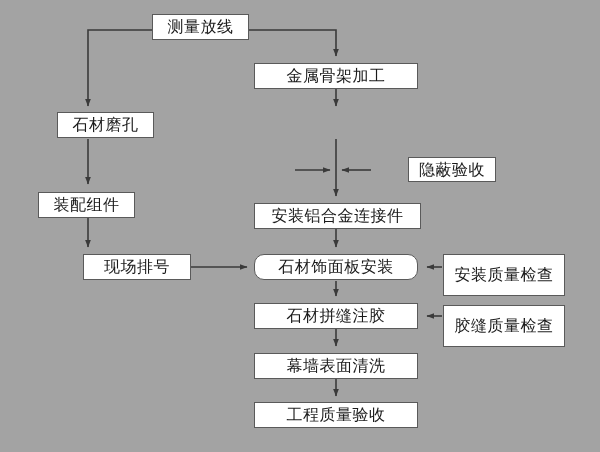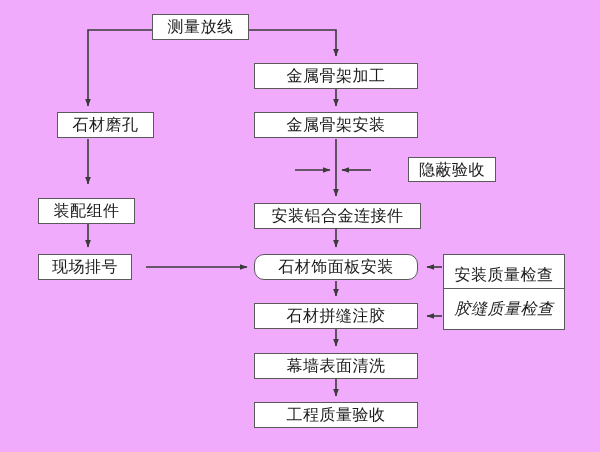--- a/index.html
+++ b/index.html
@@ -8,21 +8,21 @@
     padding: 0;
     background: #ffffff;
   }
   body {
     font-family: "DejaVu Sans", "Liberation Sans", sans-serif;
   }
   #canvas {
     position: relative;
     width: 600px;
     height: 452px;
-    background: #f0abfc;
+    background: #a3a3a3;
     overflow: hidden;
   }
   #edges {
     position: absolute;
     left: 0;
     top: 0;
     width: 600px;
     height: 452px;
     pointer-events: none;
   }
@@ -41,21 +41,21 @@
     letter-spacing: 0.5px;
     z-index: 2;
   }
   .node .nlabel {
     display: block;
     font-size: 16px;
     font-weight: 400;
   }
   
   .w-sm  { width: 97px;  height: 26px; }
-  .w-md  { width: 94px; height: 26px; }
+  .w-md  { width: 108px; height: 26px; margin-left: 45px; }
   .w-xl  { width: 164px; height: 26px; }
   .w-xxl { width: 167px; height: 26px; }
   .w-chk { width: 122px; height: 42px; }
 </style>
 </head>
 <body>
 
 <div id="canvas">
 
   <svg id="edges" viewBox="0 0 600 452" width="600" height="452" xmlns="http://www.w3.org/2000/svg">
@@ -99,35 +99,32 @@
   </svg>
 
   <div class="node w-sm" style="left:152px; top:14px; width:97px;">
     <span class="nlabel">测量放线</span>
   </div>
 
   <div class="node w-sm" style="left:38px; top:112px;margin-left:19px;">
     <span class="nlabel">石材磨孔</span>
   </div>
 
-  <div class="node w-sm" style="left:38px; top:198px;">
+  <div class="node w-sm" style="left:38px; top:192px;">
     <span class="nlabel">装配组件</span>
   </div>
 
   <div class="node w-md" style="left:38px; top:254px;">
     <span class="nlabel">现场排号</span>
   </div>
 
   <div class="node w-xl" style="left:254px; top:63px;">
     <span class="nlabel">金属骨架加工</span>
   </div>
 
-  <div class="node w-xl" style="left:254px; top:112px;">
-    <span class="nlabel">金属骨架安装</span>
-  </div>
 
 
   <div class="node" style="left:372px; top:157px; width:88px; height:25px;margin-left:36px;">
     <span class="nlabel">隐蔽验收</span>
   </div>
 
   <div class="node w-xxl" style="left:254px; top:203px;">
     <span class="nlabel">安装铝合金连接件</span>
   </div>
 
@@ -144,17 +141,17 @@
   </div>
 
   <div class="node w-xl" style="left:254px; top:402px;">
     <span class="nlabel">工程质量验收</span>
   </div>
 
   <div class="node w-chk" style="left:443px; top:254px;">
     <span class="nlabel">安装质量检查</span>
   </div>
 
-  <div class="node w-chk" style="left:443px; top:288px;font-style:italic;">
+  <div class="node w-chk" style="left:443px; top:305px;">
     <span class="nlabel">胶缝质量检查</span>
   </div>
 
 </div>
 
 </body></html>

